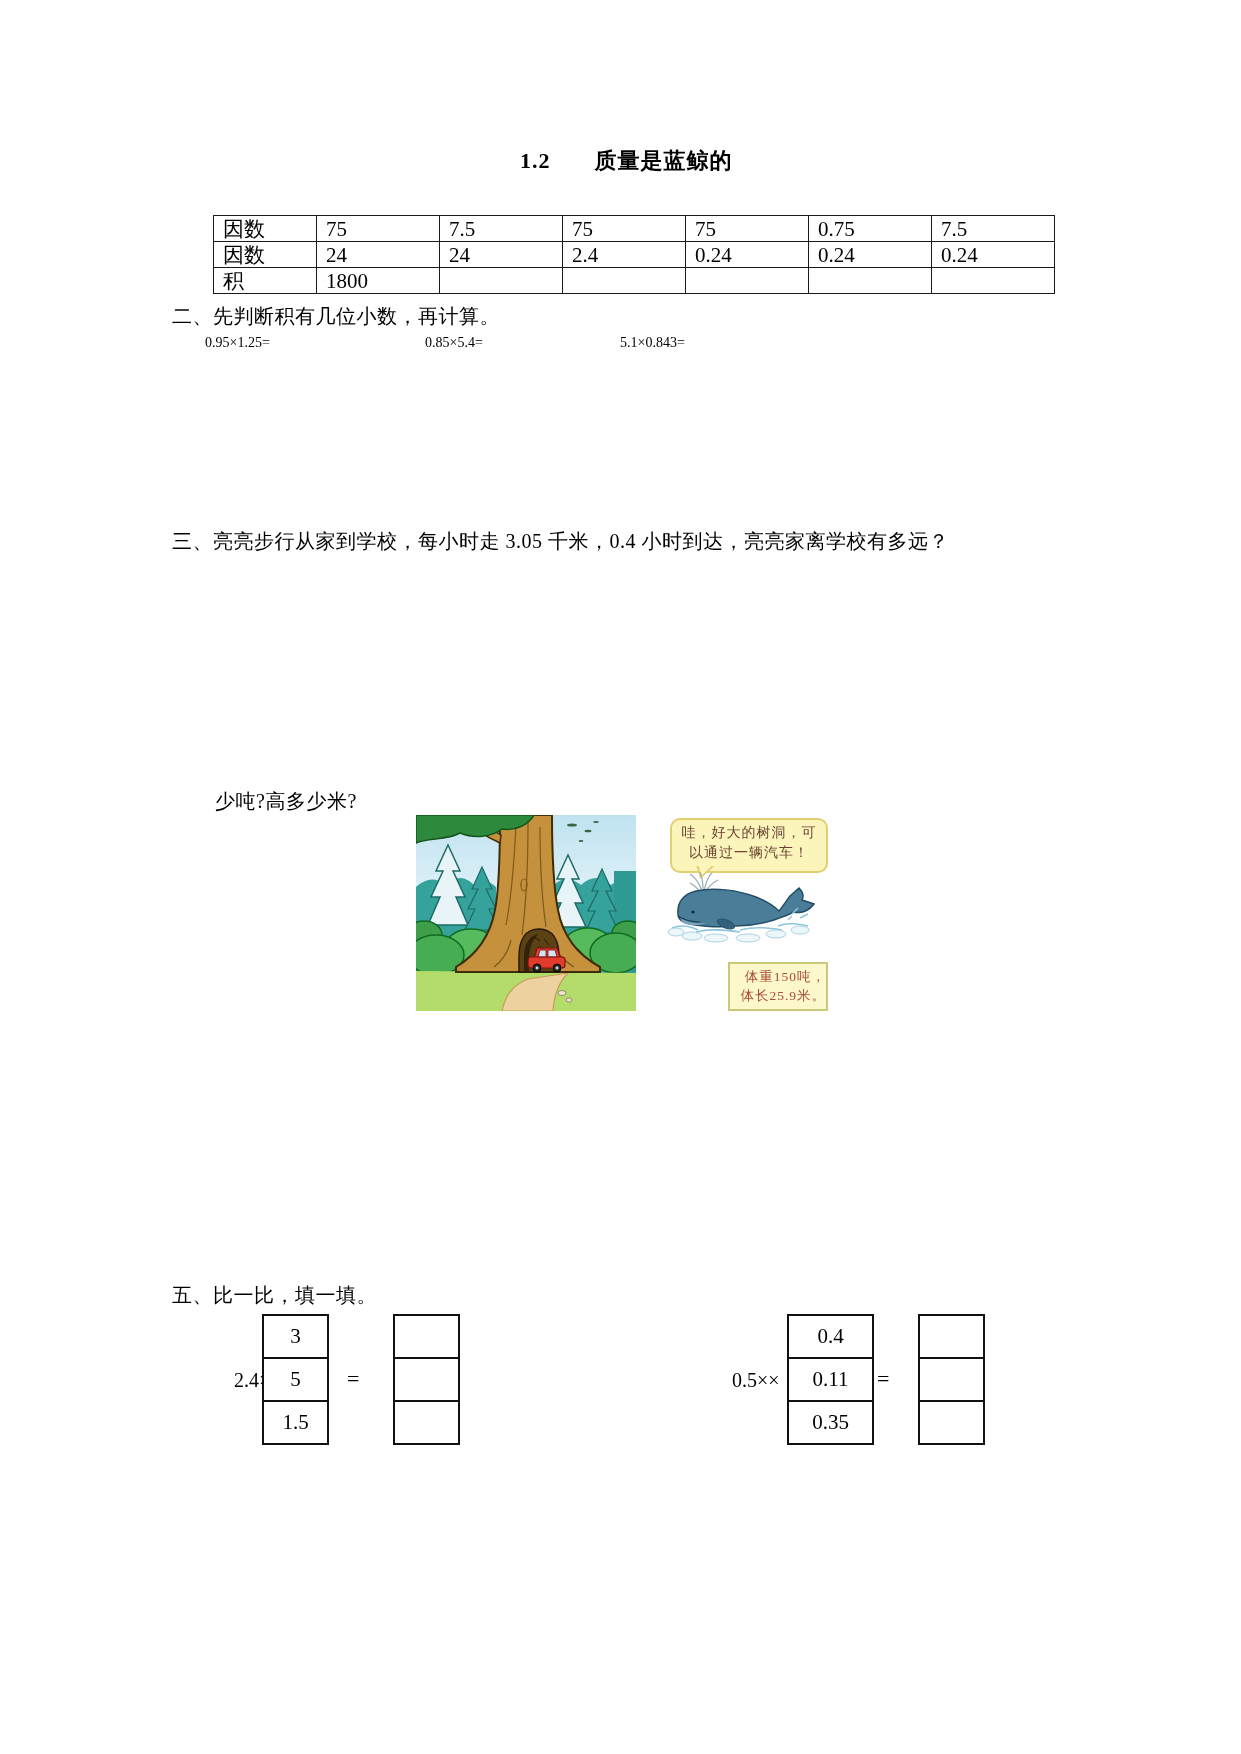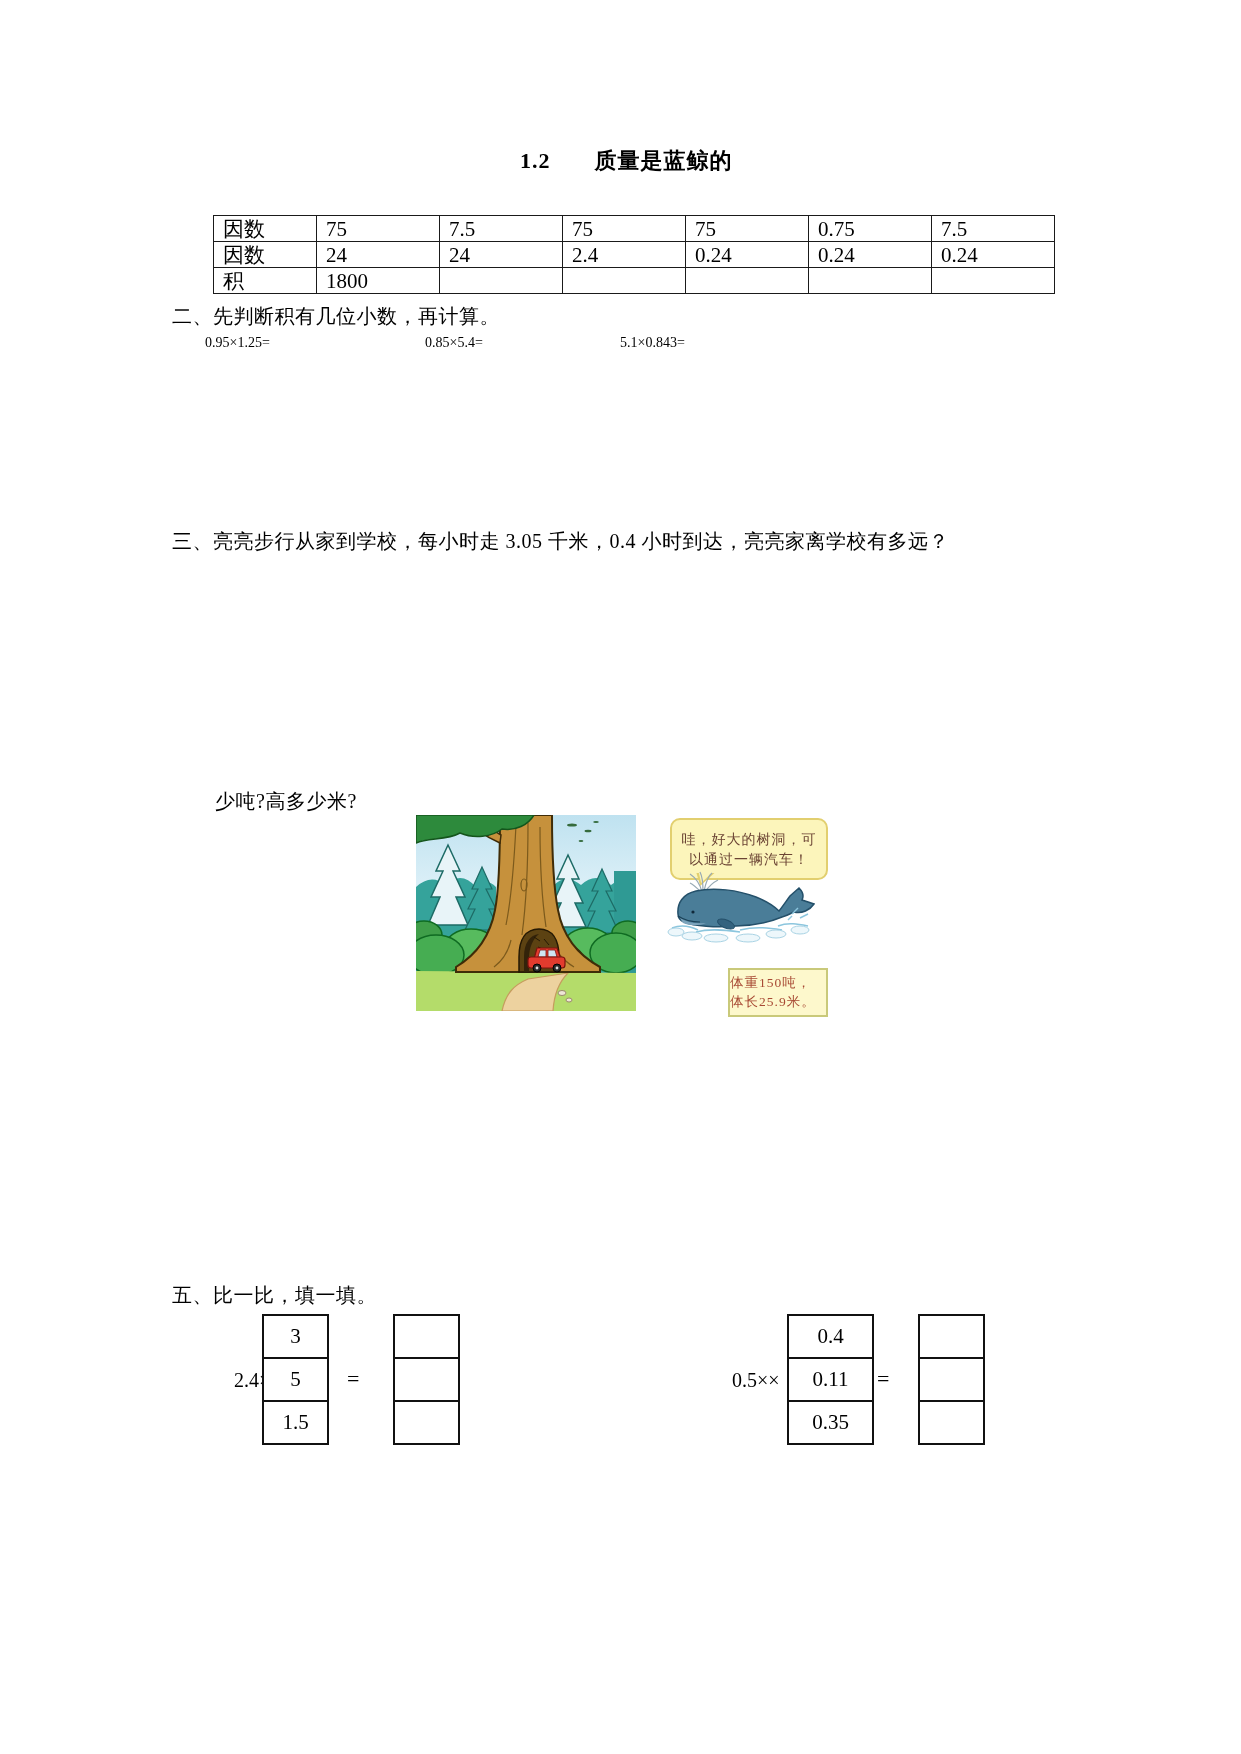--- a/index.html
+++ b/index.html
@@ -21,34 +21,34 @@
   }
   td.c0{width:93px;} td.cv{width:113px;}
   
   .expr{top:335px;font-size:14px;white-space:nowrap;}
   
   .illu{left:416px;top:812px;width:412px;height:202px;}
   .bubble{
     position:absolute;left:254px;top:6px;width:154px;height:48px;
     background:#fcf5bb;border:2px solid #e2cf6f;border-radius:10px;
     font-size:14px;line-height:20px;text-align:center;color:#6b4434;
-    padding-top:10px;box-sizing:content-box;letter-spacing:1px;
+    padding-top:3px;box-sizing:content-box;letter-spacing:1px;
   }
   .bubble::before{
     content:"";position:absolute;left:20px;bottom:-17px;width:0;height:0;
     border:9px solid transparent;border-top:13px solid #e2cf6f;transform:skewX(-22deg);
   }
   .bubble::after{
     content:"";position:absolute;left:23px;bottom:-12px;width:0;height:0;
     border:7px solid transparent;border-top:11px solid #fcf5bb;transform:skewX(-22deg);
   }
   .stats{
-    position:absolute;left:312px;top:156px;width:96px;height:42px;
+    position:absolute;left:312px;top:150px;width:96px;height:42px;
     background:#fdf8cc;border:2px solid #c9c97a;
-    font-size:13.5px;line-height:19px;text-align:left;color:#a84a34;
+    font-size:13.5px;line-height:19px;text-align:right;color:#a84a34;
     padding-top:3px;letter-spacing:1px;
   }
   
   .mult{font-size:20px;white-space:nowrap;margin-left:44px;}
   .eq{font-size:22px;}
   .stack{position:absolute;}
   .stack .cell{
     width:100%;height:41px;border:2px solid #111;margin-top:-2px;
     text-align:center;font-size:21px;line-height:41px;background:#fff;box-sizing:content-box;
   }

